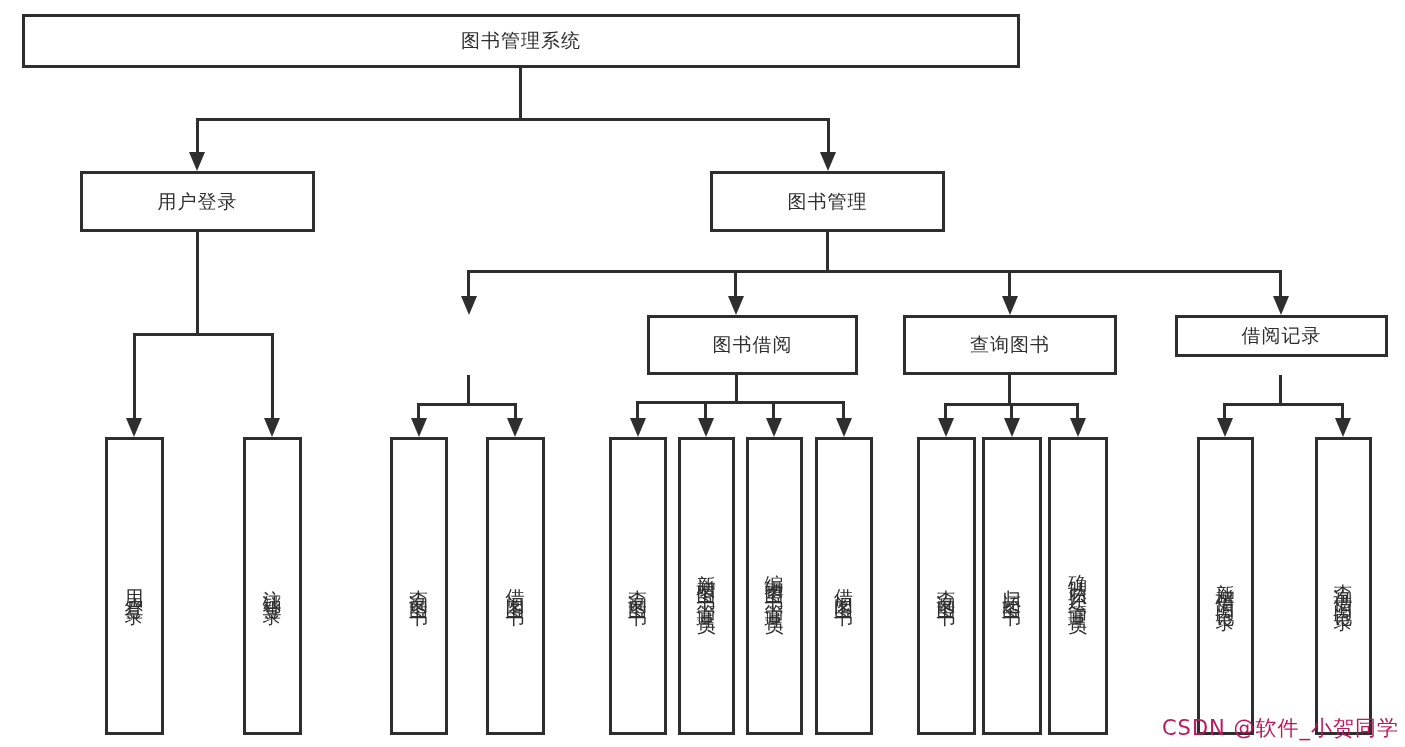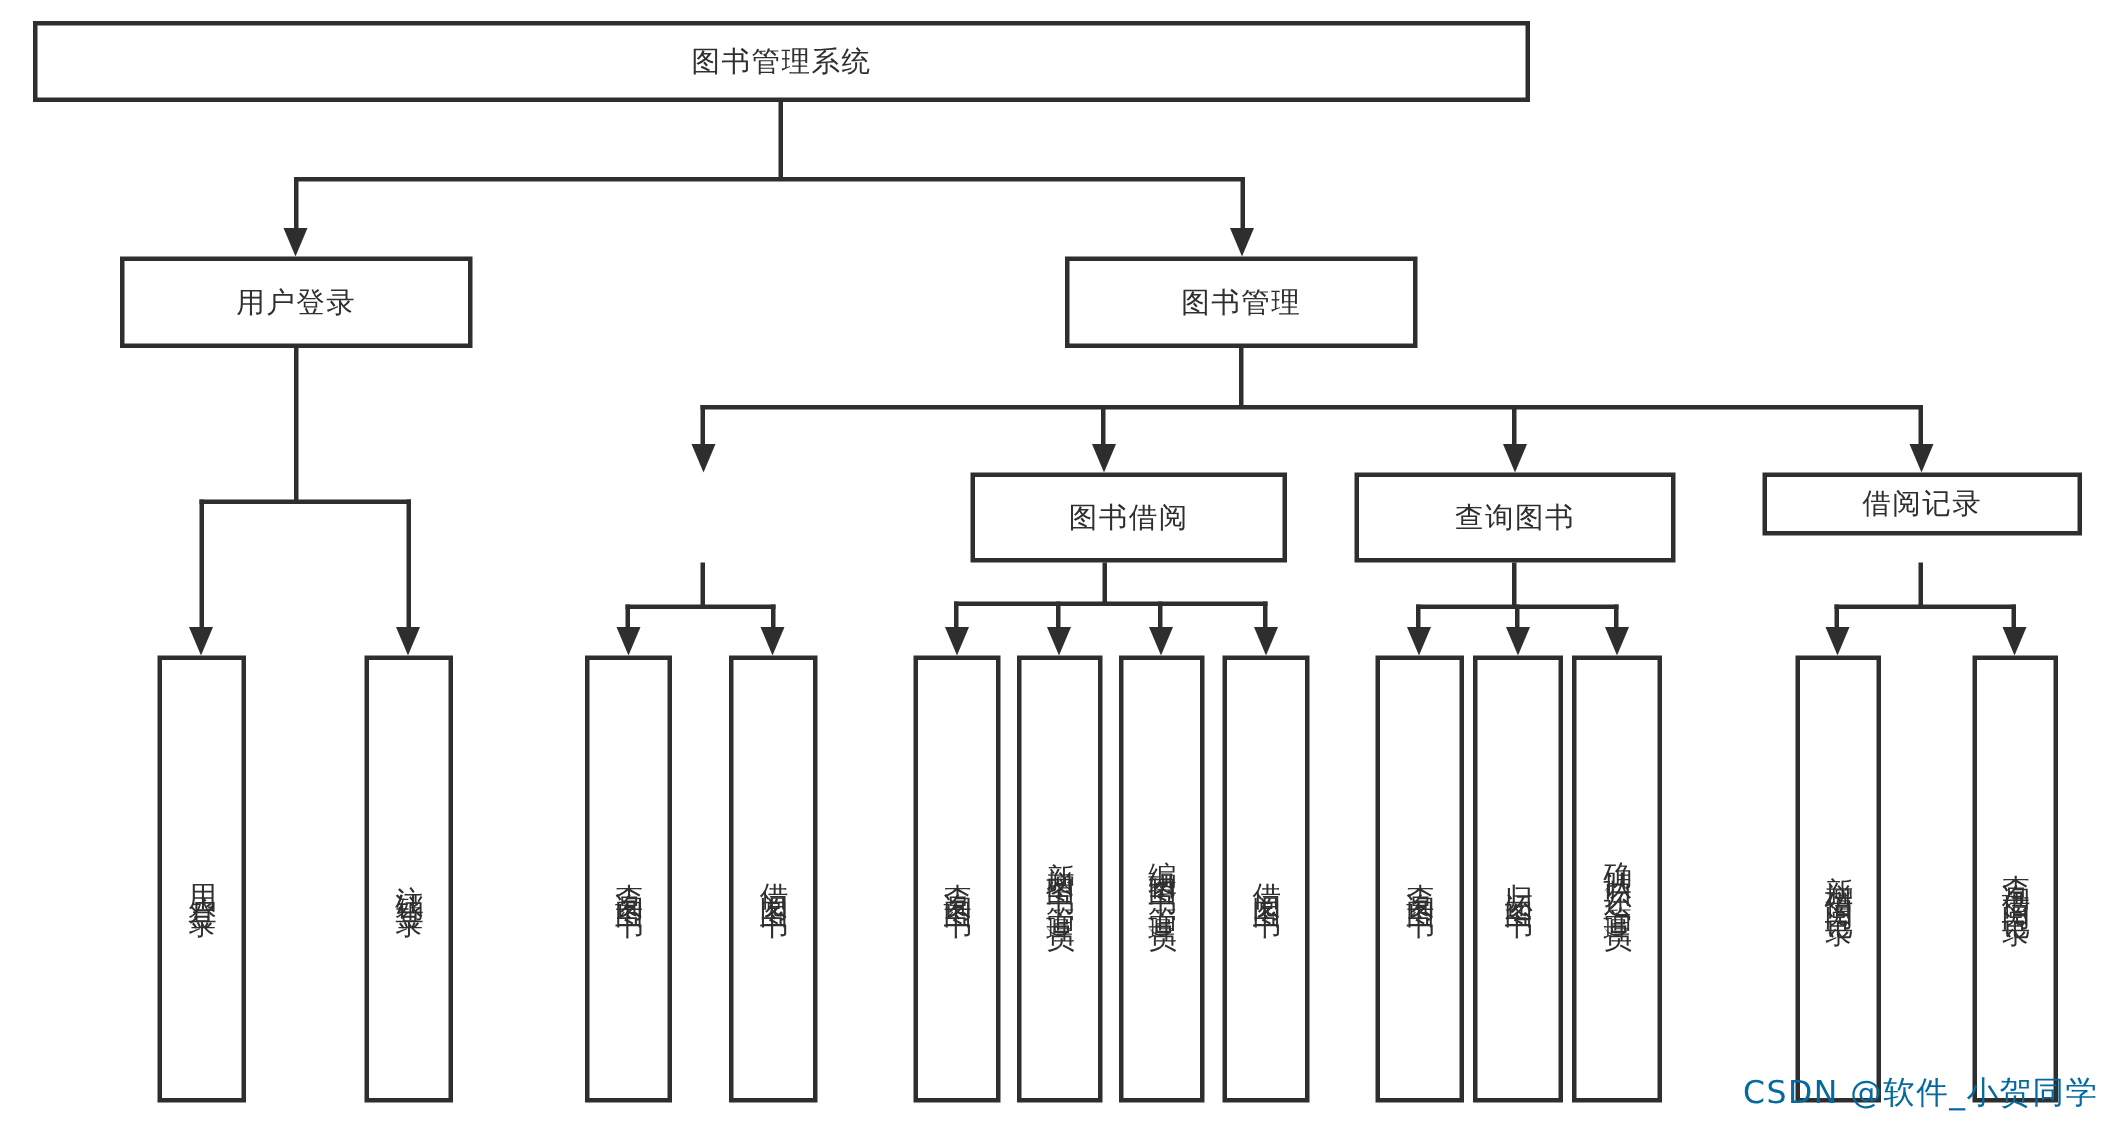--- a/index.html
+++ b/index.html
@@ -38,21 +38,21 @@
     width: 0; height: 0;
     border-left: 8px solid transparent;
     border-right: 8px solid transparent;
     border-top: 19px solid #2e2e2e;
   }
   .wm {
     position: absolute;
     right: 6px;
     bottom: 5px;
     font-size: 21px;
-    color: #0369a1;
+    color: #be185d;
     letter-spacing: 1px;
     z-index: 5;
   }
 </style>
 </head>
 <body>
 
 <div class="stage">
 
   <div class="box" style="left:22px;top:14px;width:998px;height:54px">图书管理系统</div>

